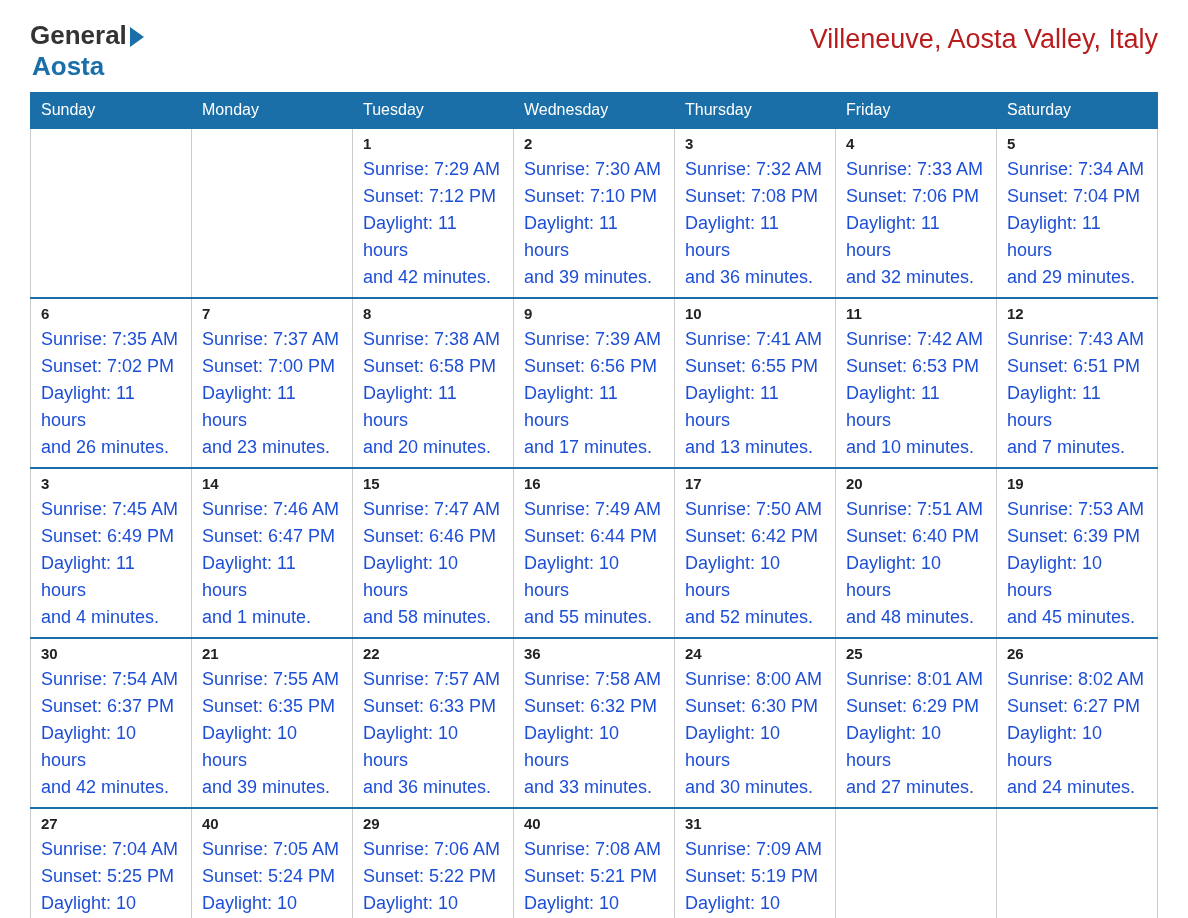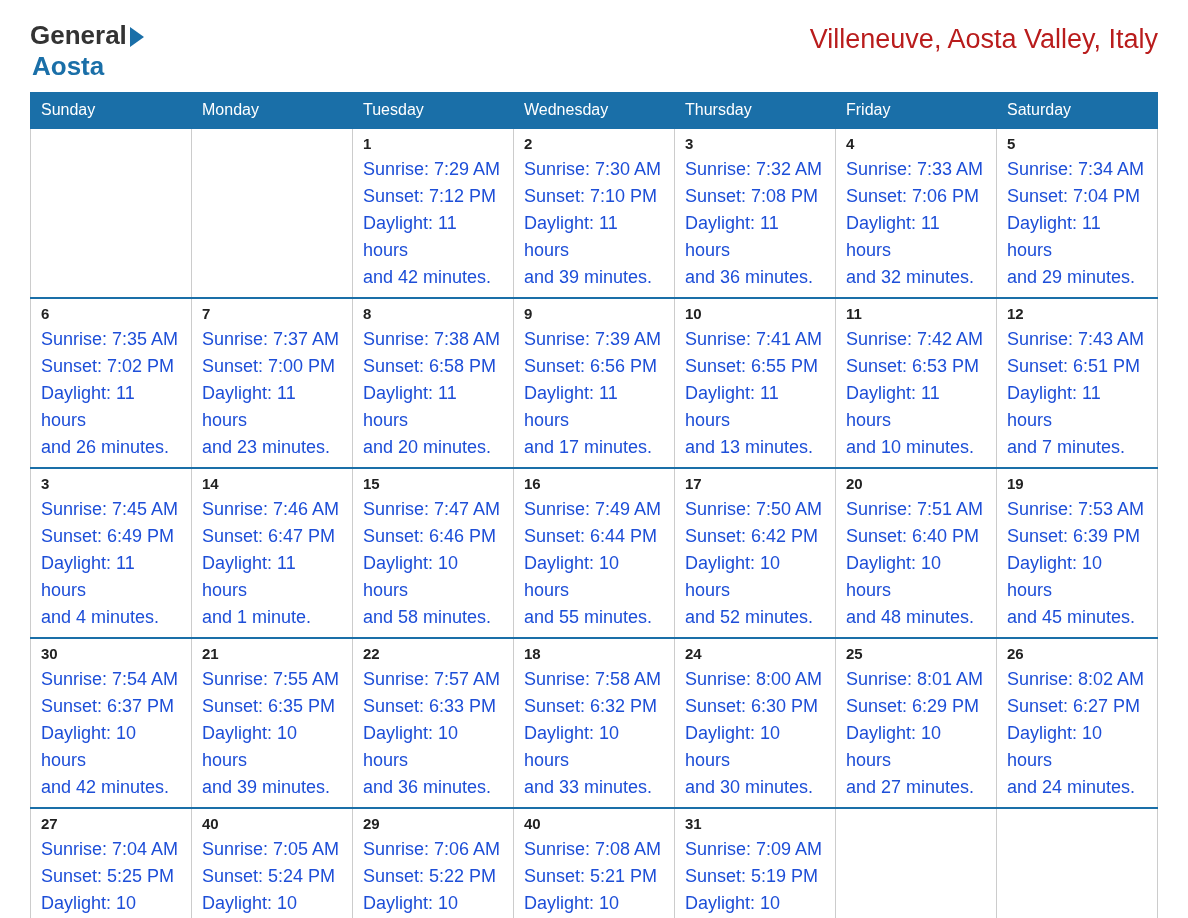--- a/index.html
+++ b/index.html
@@ -226,21 +226,21 @@
         </td>
         <td>
           <span class="day-number">21</span>
           <div class="day-info">Sunrise: 7:55 AM<br>Sunset: 6:35 PM<br>Daylight: 10 hours<br>and 39 minutes.</div>
         </td>
         <td>
           <span class="day-number">22</span>
           <div class="day-info">Sunrise: 7:57 AM<br>Sunset: 6:33 PM<br>Daylight: 10 hours<br>and 36 minutes.</div>
         </td>
         <td>
-          <span class="day-number">18</span>
+          <span class="day-number">36</span>
           <div class="day-info">Sunrise: 7:58 AM<br>Sunset: 6:32 PM<br>Daylight: 10 hours<br>and 33 minutes.</div>
         </td>
         <td>
           <span class="day-number">24</span>
           <div class="day-info">Sunrise: 8:00 AM<br>Sunset: 6:30 PM<br>Daylight: 10 hours<br>and 30 minutes.</div>
         </td>
         <td>
           <span class="day-number">25</span>
           <div class="day-info">Sunrise: 8:01 AM<br>Sunset: 6:29 PM<br>Daylight: 10 hours<br>and 27 minutes.</div>
         </td>

